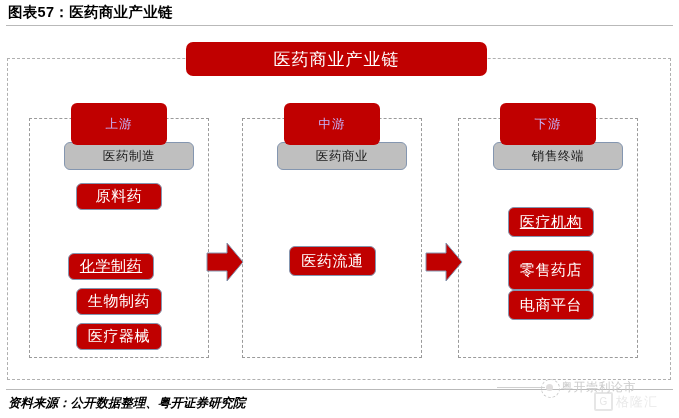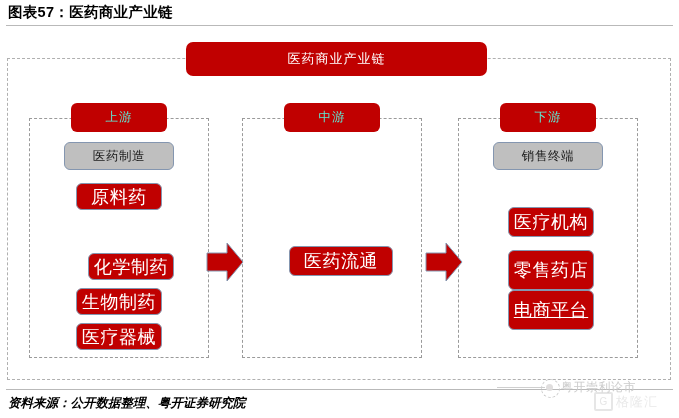--- a/index.html
+++ b/index.html
@@ -31,90 +31,90 @@
     border:1px dashed #b0b0b0;
     box-sizing:border-box;
   }
 
   
   .banner{
     position:absolute;left:186px;top:42px;width:301px;height:34px;
     background:#c00000;
     border-radius:7px;
     color:#ffffff;
-    font-size:13px;
+    font-size:17px;
     display:flex;align-items:center;justify-content:center;
     letter-spacing:1px;
     z-index:5;
   }
 
   
   .col-box{
     position:absolute;
     border:1px dashed #9a9a9a;
     box-sizing:border-box;
     background:transparent;
   }
   #col-up   {left:29px; top:118px; width:180px;height:240px;}
   #col-mid  {left:242px;top:118px; width:180px;height:240px;}
   #col-down {left:458px;top:118px; width:180px;height:240px;}
 
   
   .col-head{
-    position:absolute;width:96px;height:29px;
+    position:absolute;width:96px;height:42px;
     background:#c00000;border-radius:6px;
-    color:#5eead4;font-size:12.5px;
+    color:#c4b5fd;font-size:12.5px;
     display:flex;align-items:center;justify-content:center;
     letter-spacing:1px;
     z-index:6;
   }
   #head-up   {left:71px; top:103px;}
   #head-mid  {left:284px;top:103px;}
   #head-down {left:500px;top:103px;}
 
   
   .gray-box{
-    position:absolute;width:110px;height:28px;
+    position:absolute;width:130px;height:28px;
     background:#bfbfbf;
     border:1px solid #8496b0;
     border-radius:6px;
     color:#1a1a1a;font-size:12.5px;
     display:flex;align-items:center;justify-content:center;
     letter-spacing:.6px;
     box-sizing:border-box;
     z-index:4;
   }
   #gray-up   {left:64px; top:142px;}
   #gray-mid  {left:277px;top:142px;}
   #gray-down {left:493px;top:142px;}
 
   
   .red-box{
     position:absolute;width:86px;height:27px;
     background:#c00000;
     border:1px solid #8496b0;
     border-radius:6px;
-    color:#ffffff;font-size:18px;
+    color:#ffffff;font-size:15px;
     display:flex;align-items:center;justify-content:center;
     letter-spacing:.6px;
     box-sizing:border-box;
     z-index:4;
   }
   
   #rb-u0{left:76px;top:183px;}
   #rb-u1{left:76px;top:216px;}
-  #rb-u2{left:88px;top:253px;}
+  #rb-u2{left:68px;top:253px;text-decoration:underline;}
   #rb-u3{left:76px;top:288px;}
   #rb-u4{left:76px;top:323px;}
   
-  #rb-m0{left:289px;top:246px;width:104px;height:30px;}
-  
-  #rb-d0{left:508px;top:207px;height:30px;}
+  #rb-m0{left:289px;top:246px;width:87px;height:30px;}
+  
+  #rb-d0{left:508px;top:207px;height:30px;text-decoration:underline;}
   #rb-d1{left:508px;top:250px;height:40px;}
-  #rb-d2{left:508px;top:290px;height:40px;text-decoration:underline;}
+  #rb-d2{left:508px;top:290px;height:30px;}
 
   
   .arrow{
     position:absolute;width:40px;height:44px;z-index:6;
   }
   #arrow-1{left:205px;top:240px;}
   #arrow-2{left:424px;top:240px;}
 
   
   .foot-rule{
@@ -178,20 +178,21 @@
 
   <div class="col-box" id="col-up"></div>
   <div class="col-box" id="col-mid"></div>
   <div class="col-box" id="col-down"></div>
 
   <div class="col-head" id="head-up">上游</div>
   <div class="col-head" id="head-down">下游</div>
   <div class="col-head" id="head-mid">中游</div>
 
   <div class="gray-box" id="gray-up">医药制造</div>
+  <div class="gray-box" id="gray-mid">医药商业</div>
   <div class="gray-box" id="gray-down">销售终端</div>
 
   <div class="red-box" id="rb-u0">原料药</div>
   <div class="red-box" id="rb-u2">化学制药</div>
   <div class="red-box" id="rb-u3">生物制药</div>
   <div class="red-box" id="rb-u4">医疗器械</div>
 
   <div class="red-box" id="rb-m0">医药流通</div>
 
   <div class="red-box" id="rb-d0">医疗机构</div>

